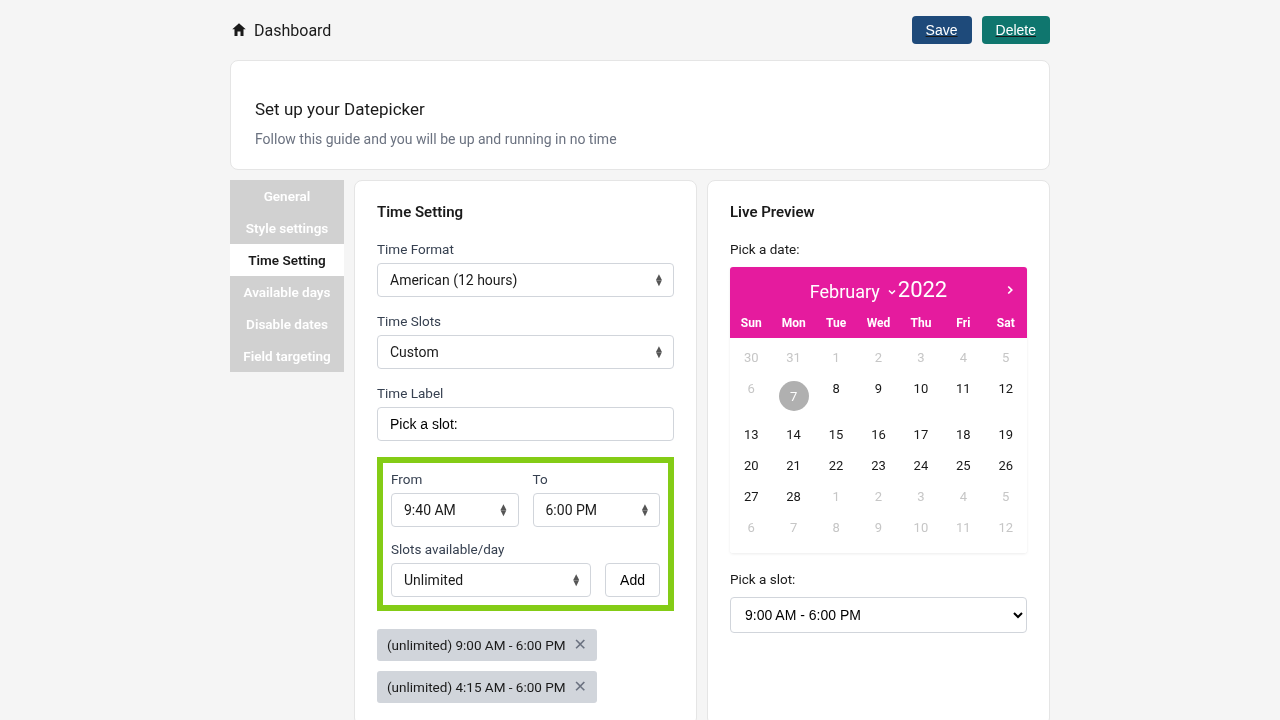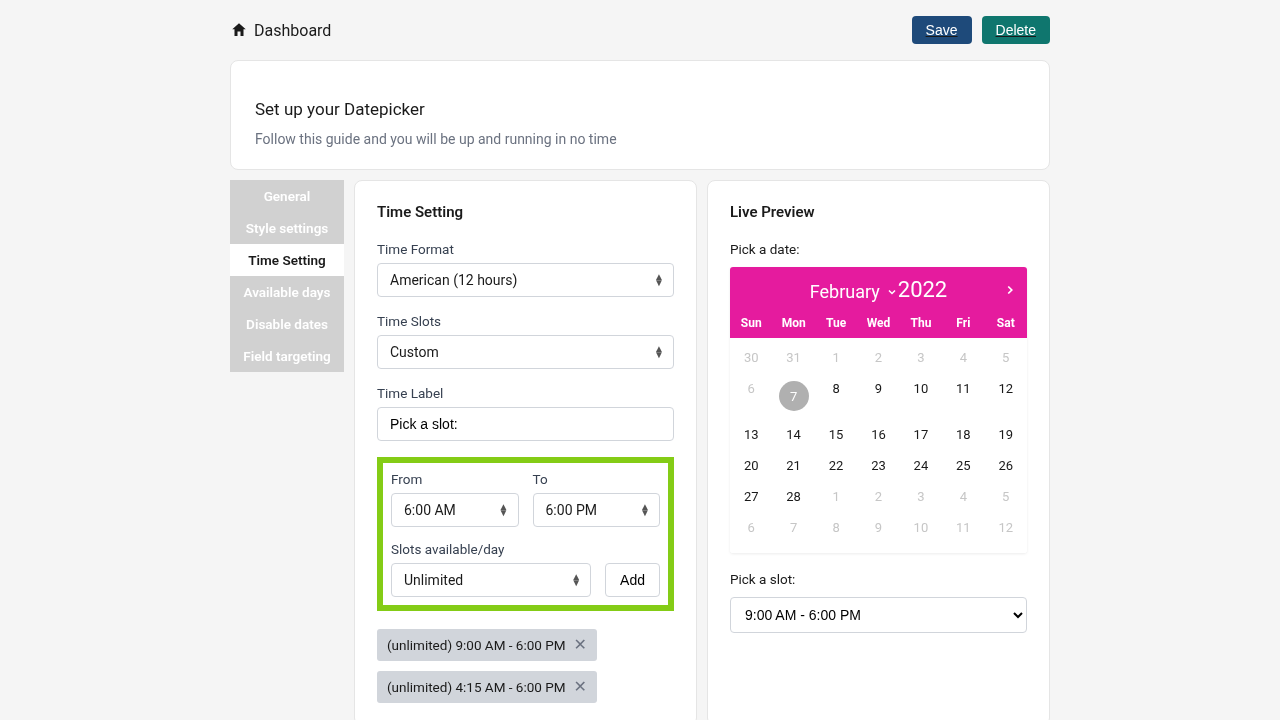--- a/index.html
+++ b/index.html
@@ -193,21 +193,21 @@
         <div class="field">
           <label class="field-label">Time Label</label>
           <input class="text-input" value="Pick a slot:" style="">
         </div>
 
         <div class="time-range-box">
           <div class="time-row">
             <div class="field">
               <label class="field-label">From</label>
               <div class="select-wrap">
-                <div class="select">6:00 AM</div>
+                <div class="select">9:40 AM</div>
                 <div class="select-arrows">▲<br>▼</div>
               </div>
             </div>
             <div class="field">
               <label class="field-label">To</label>
               <div class="select-wrap">
                 <div class="select">6:00 PM</div>
                 <div class="select-arrows">▲<br>▼</div>
               </div>
             </div>

